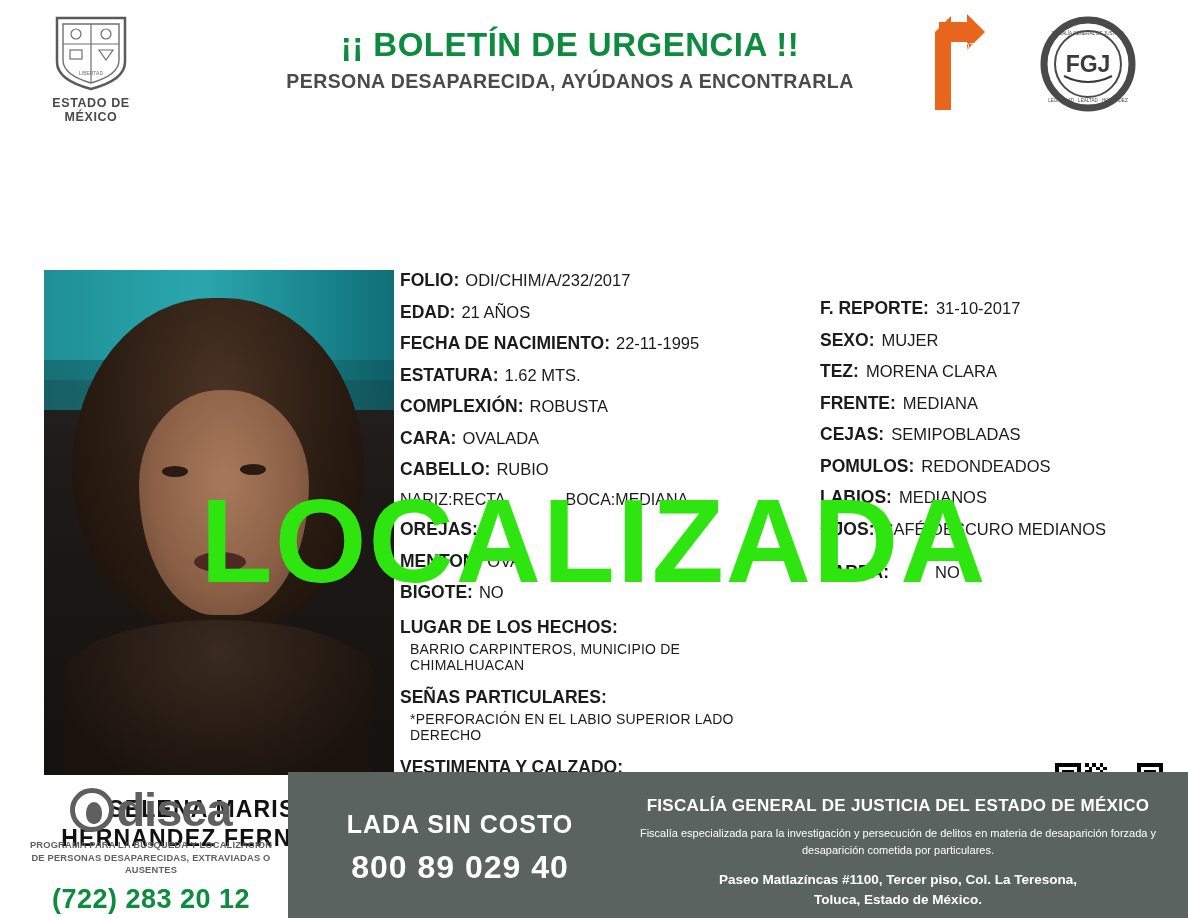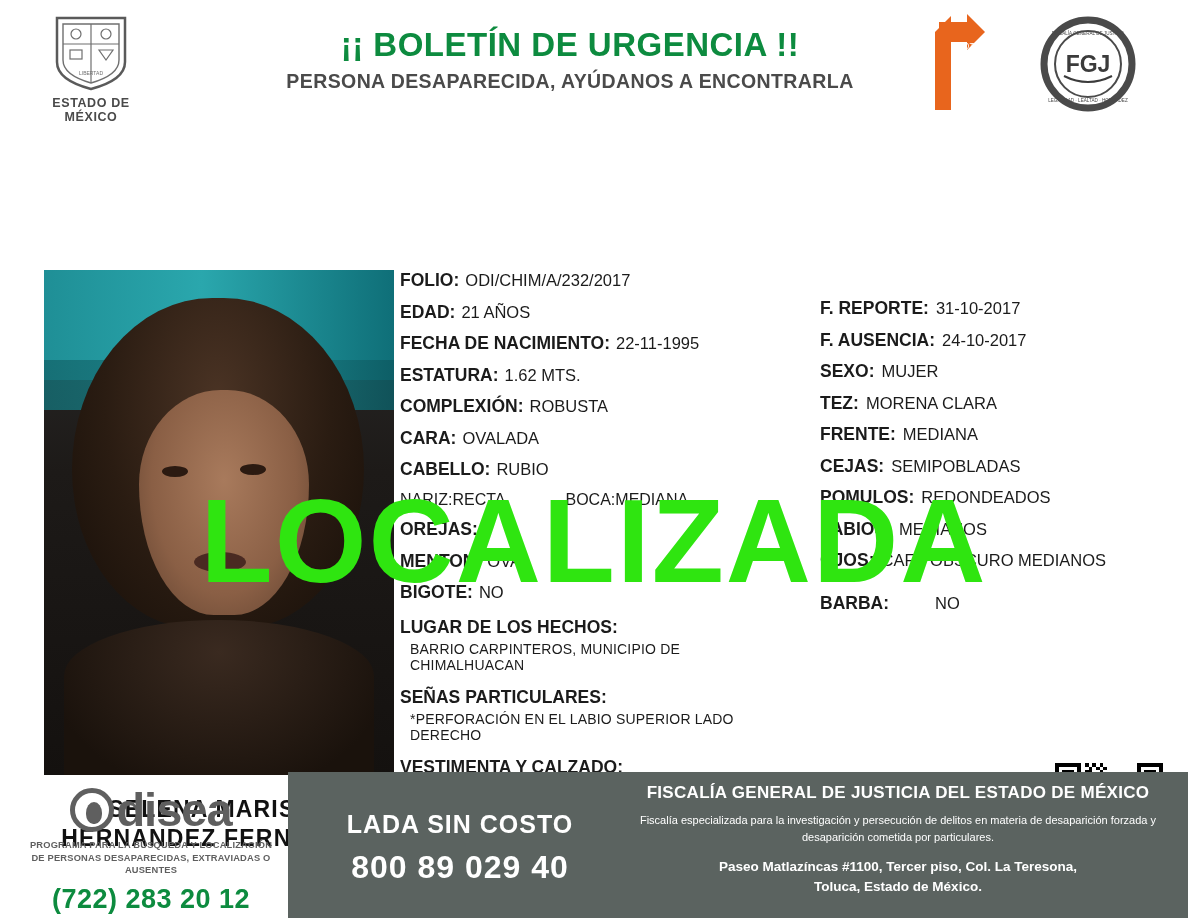--- a/index.html
+++ b/index.html
@@ -159,21 +159,21 @@
 
   .footer-grey {
     position:absolute; left:288px; top:0; width:900px; height:146px;
     background:#5b6360; color:#ffffff;
   }
   .lada {
     position:absolute; left:22px; top:38px; width:300px; text-align:center;
   }
   .lada-title { font-size:25px; font-weight:bold; letter-spacing:1px; }
   .lada-num { font-size:32px; font-weight:bold; letter-spacing:1px; margin-top:10px; }
-  .fg-right { position:absolute; left:330px; top:11px; width:560px; text-align:center; }
+  .fg-right { position:absolute; left:330px; top:24px; width:560px; text-align:center; }
   .fg-title { font-size:17px; font-weight:bold; letter-spacing:.3px; }
   .fg-desc { font-size:11px; line-height:1.5; margin-top:9px; }
   .fg-addr { font-size:13.5px; font-weight:bold; line-height:1.45; margin-top:12px; }
 </style>
 </head>
 <body>
 
 <div class="header">
 
   <div class="emblem">
@@ -307,24 +307,20 @@
         <div class="lbl">VESTIMENTA Y CALZADO:</div>
         <div class="sub">*BOTA DE GAMUZA COLOR NEGRO *CHAMARRA DE ALGODÓN COLOR NEGRO TORERA</div>
         <div class="sub">*CAMISETA DE LICRA COLOR NEGRO *MALLONES DE LICRA COLOR NEGRO</div>
       </div>
     </div>
 
     <div class="col-right">
       <div class="rrow">
         <span class="lbl">F. REPORTE:</span>
         <span class="val">31-10-2017</span>
-      </div>
-      <div class="rrow">
-        <span class="lbl">F. AUSENCIA:</span>
-        <span class="val">24-10-2017</span>
       </div>
       <div class="rrow">
         <span class="lbl">SEXO:</span>
         <span class="val">MUJER</span>
       </div>
       <div class="rrow">
         <span class="lbl">TEZ:</span>
         <span class="val">MORENA CLARA</span>
       </div>
       <div class="rrow">

